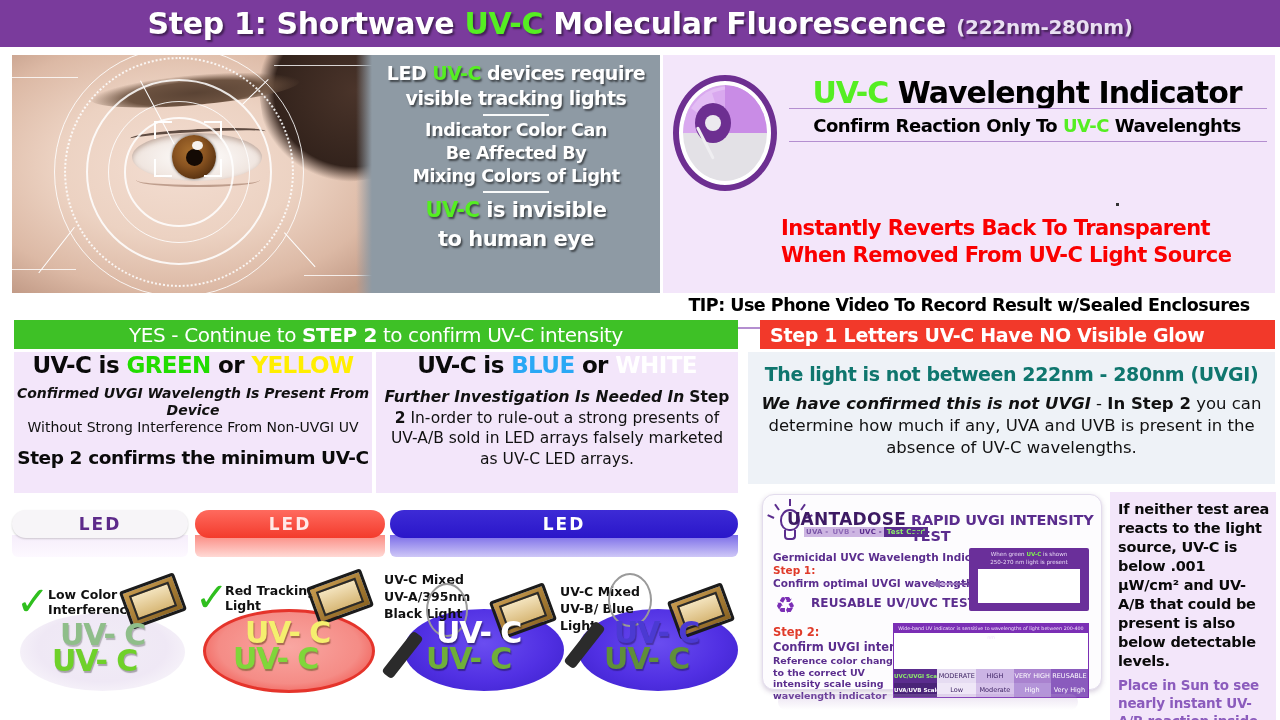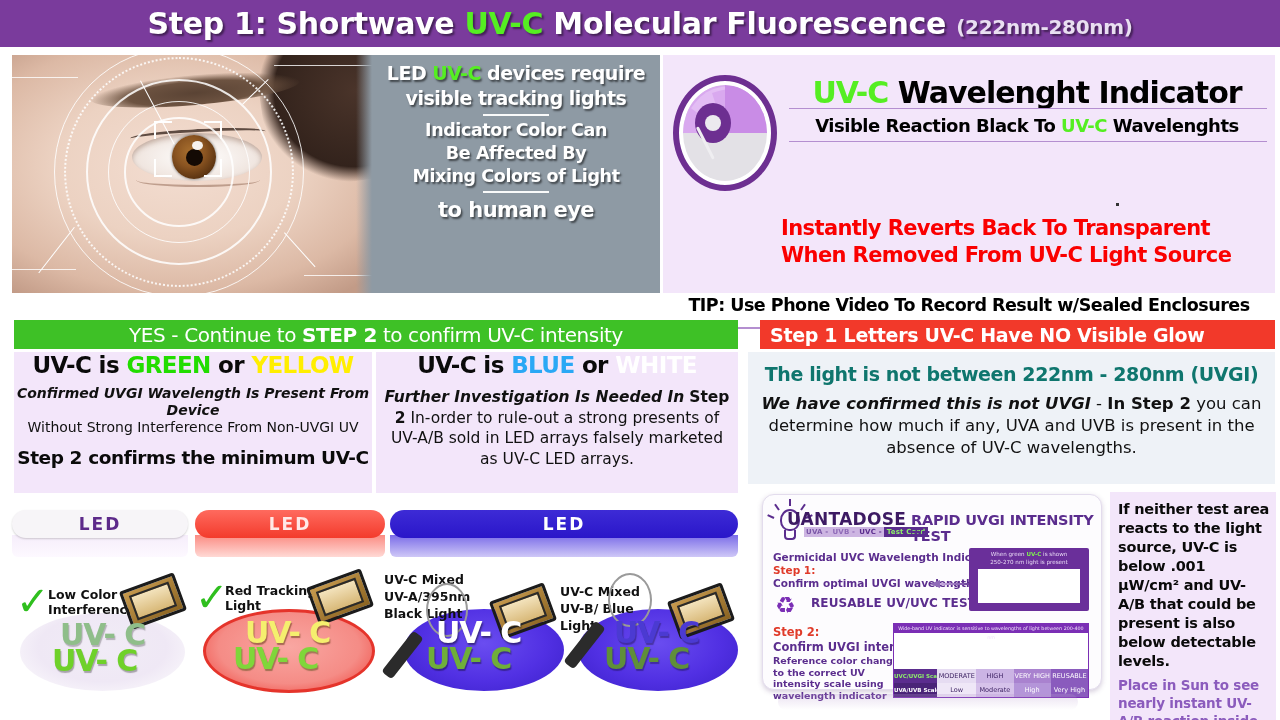--- a/index.html
+++ b/index.html
@@ -298,20 +298,23 @@
     <div class="eyetext">
       <div class="et1">
         <span>LED </span><span class="g">UV-C</span><span> devices require</span>
       </div>
       <div class="et1">visible tracking lights</div>
       <div class="etrule"></div>
       <div class="et2">Indicator Color Can</div>
       <div class="et2">Be Affected  By</div>
       <div class="et2">Mixing Colors of Light</div>
       <div class="etrule"></div>
+      <div class="et3">
+        <span class="g">UV-C</span><span> is invisible</span>
+      </div>
       <div class="et3">to human eye</div>
     </div>
   </div>
 
   <div class="indpanel">
 
     <div class="gauge">
       <div class="gring"></div>
       <div class="gface">
         <div class="gwedge" style="left:0;top:0;background:#d9a9ef;transform:rotate(0deg);border-radius:48px 0 0 0;"></div>
@@ -322,21 +325,21 @@
       <div class="ghub"></div>
       <div class="gneedle"></div>
       <div class="gcap"></div>
     </div>
 
     <div class="indtitle">
       <span class="g">UV-C</span><span class="k"> Wavelenght Indicator</span>
     </div>
     <div class="indrule" style="left:126px;top:53px;width:478px;"></div>
     <div class="indsub">
-      <span>Visible Reaction Black To </span><span class="g">UV-C</span><span> Wavelenghts</span>
+      <span>Confirm Reaction Only To </span><span class="g">UV-C</span><span> Wavelenghts</span>
     </div>
     <div class="indrule" style="left:126px;top:86px;width:478px;"></div>
     <div class="inddot"></div>
     <div class="indred">
       <div>Instantly Reverts Back To Transparent</div>
       <div>When Removed From UV-C Light Source</div>
     </div>
     <div class="indtip">TIP: Use Phone Video To Record Result w/Sealed Enclosures</div>
     <div class="indrule" style="left:66px;top:272px;width:480px;background:#b48fd0;height:2px;"></div>
   </div>

